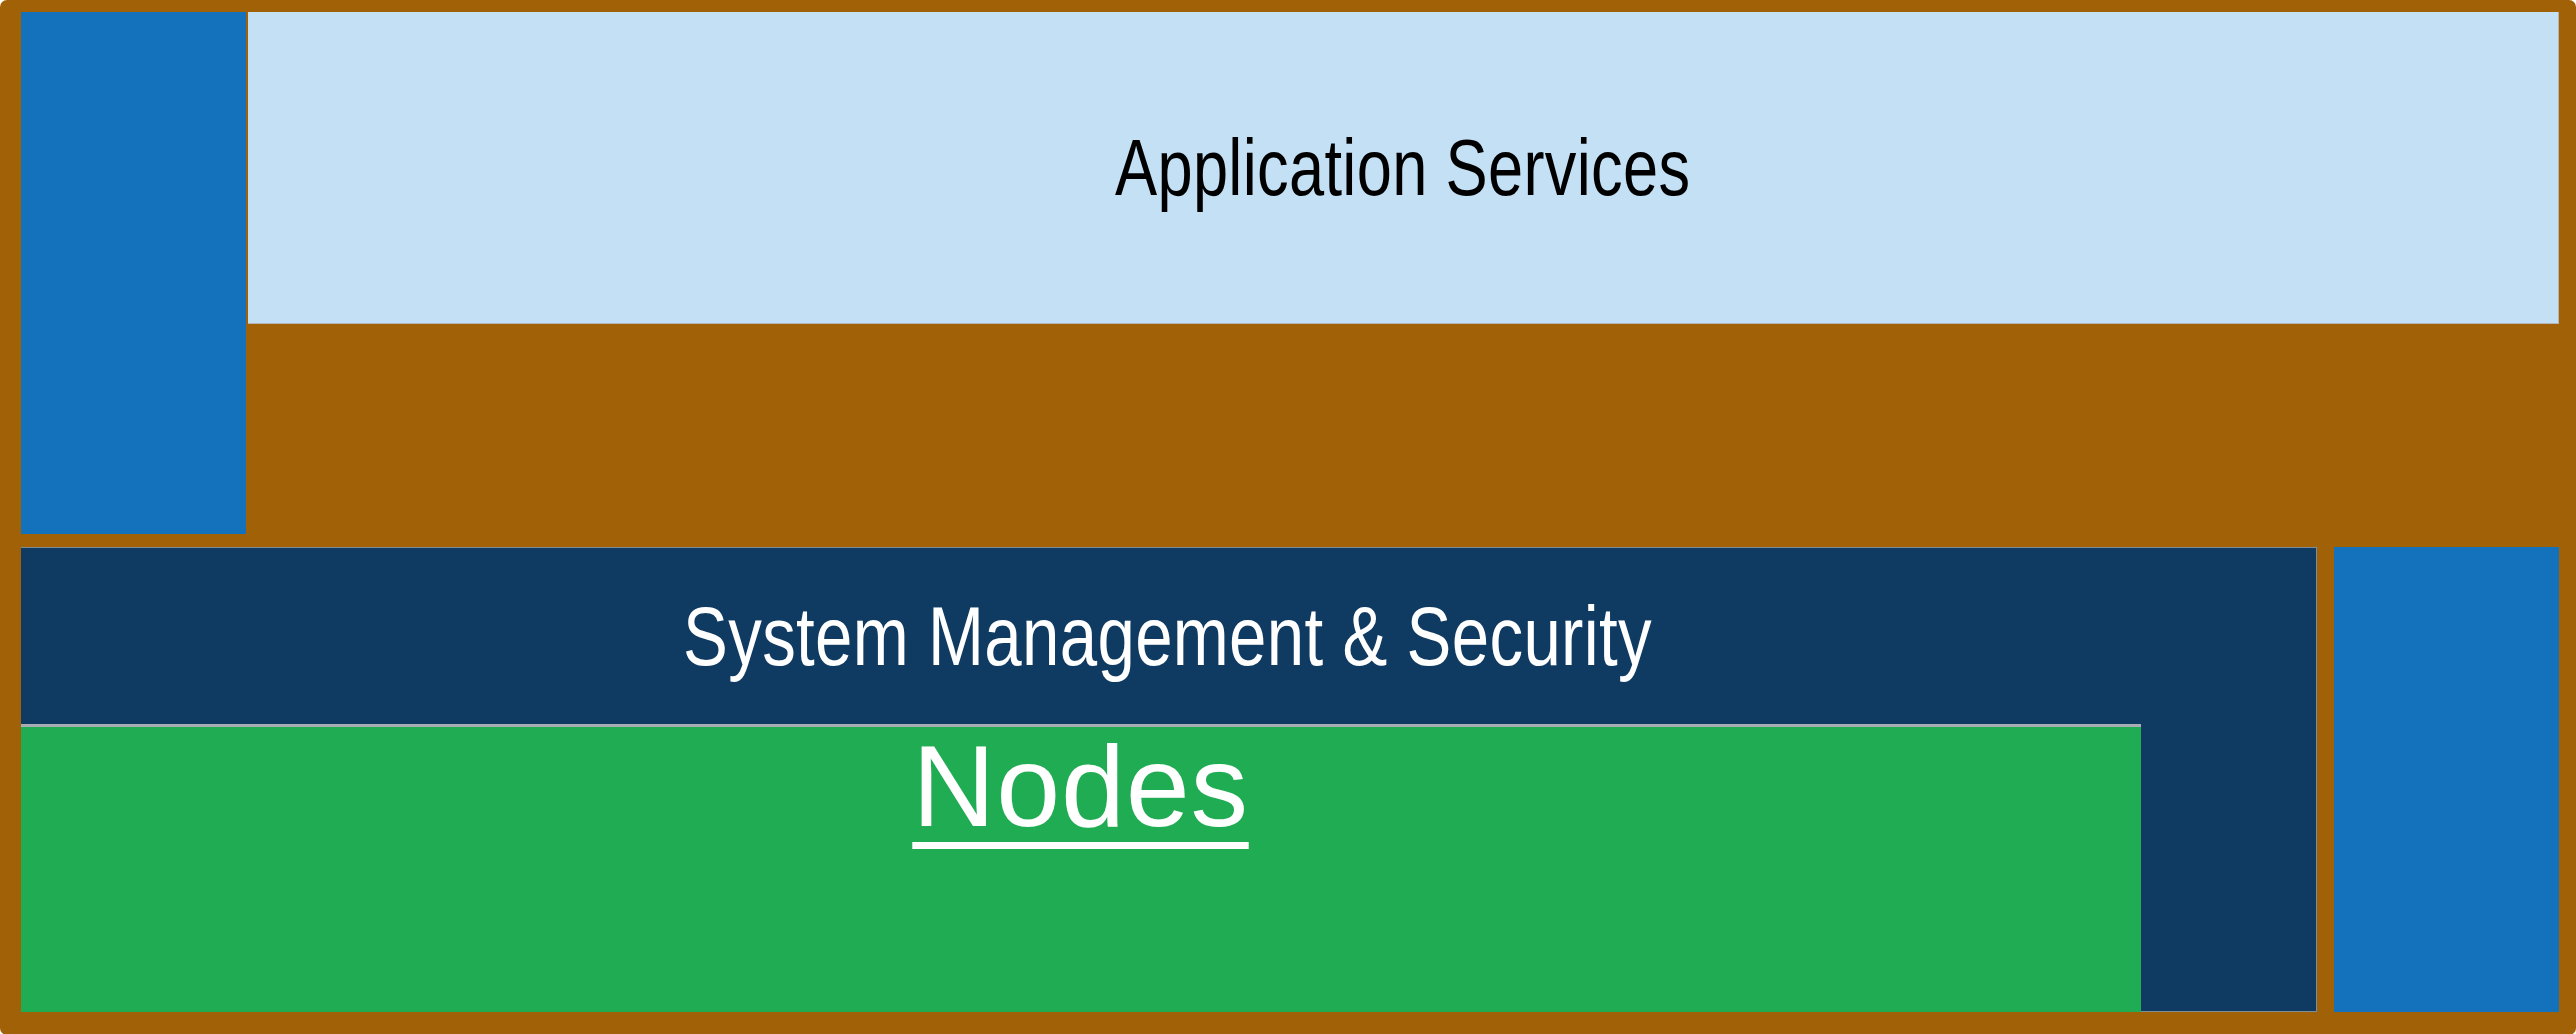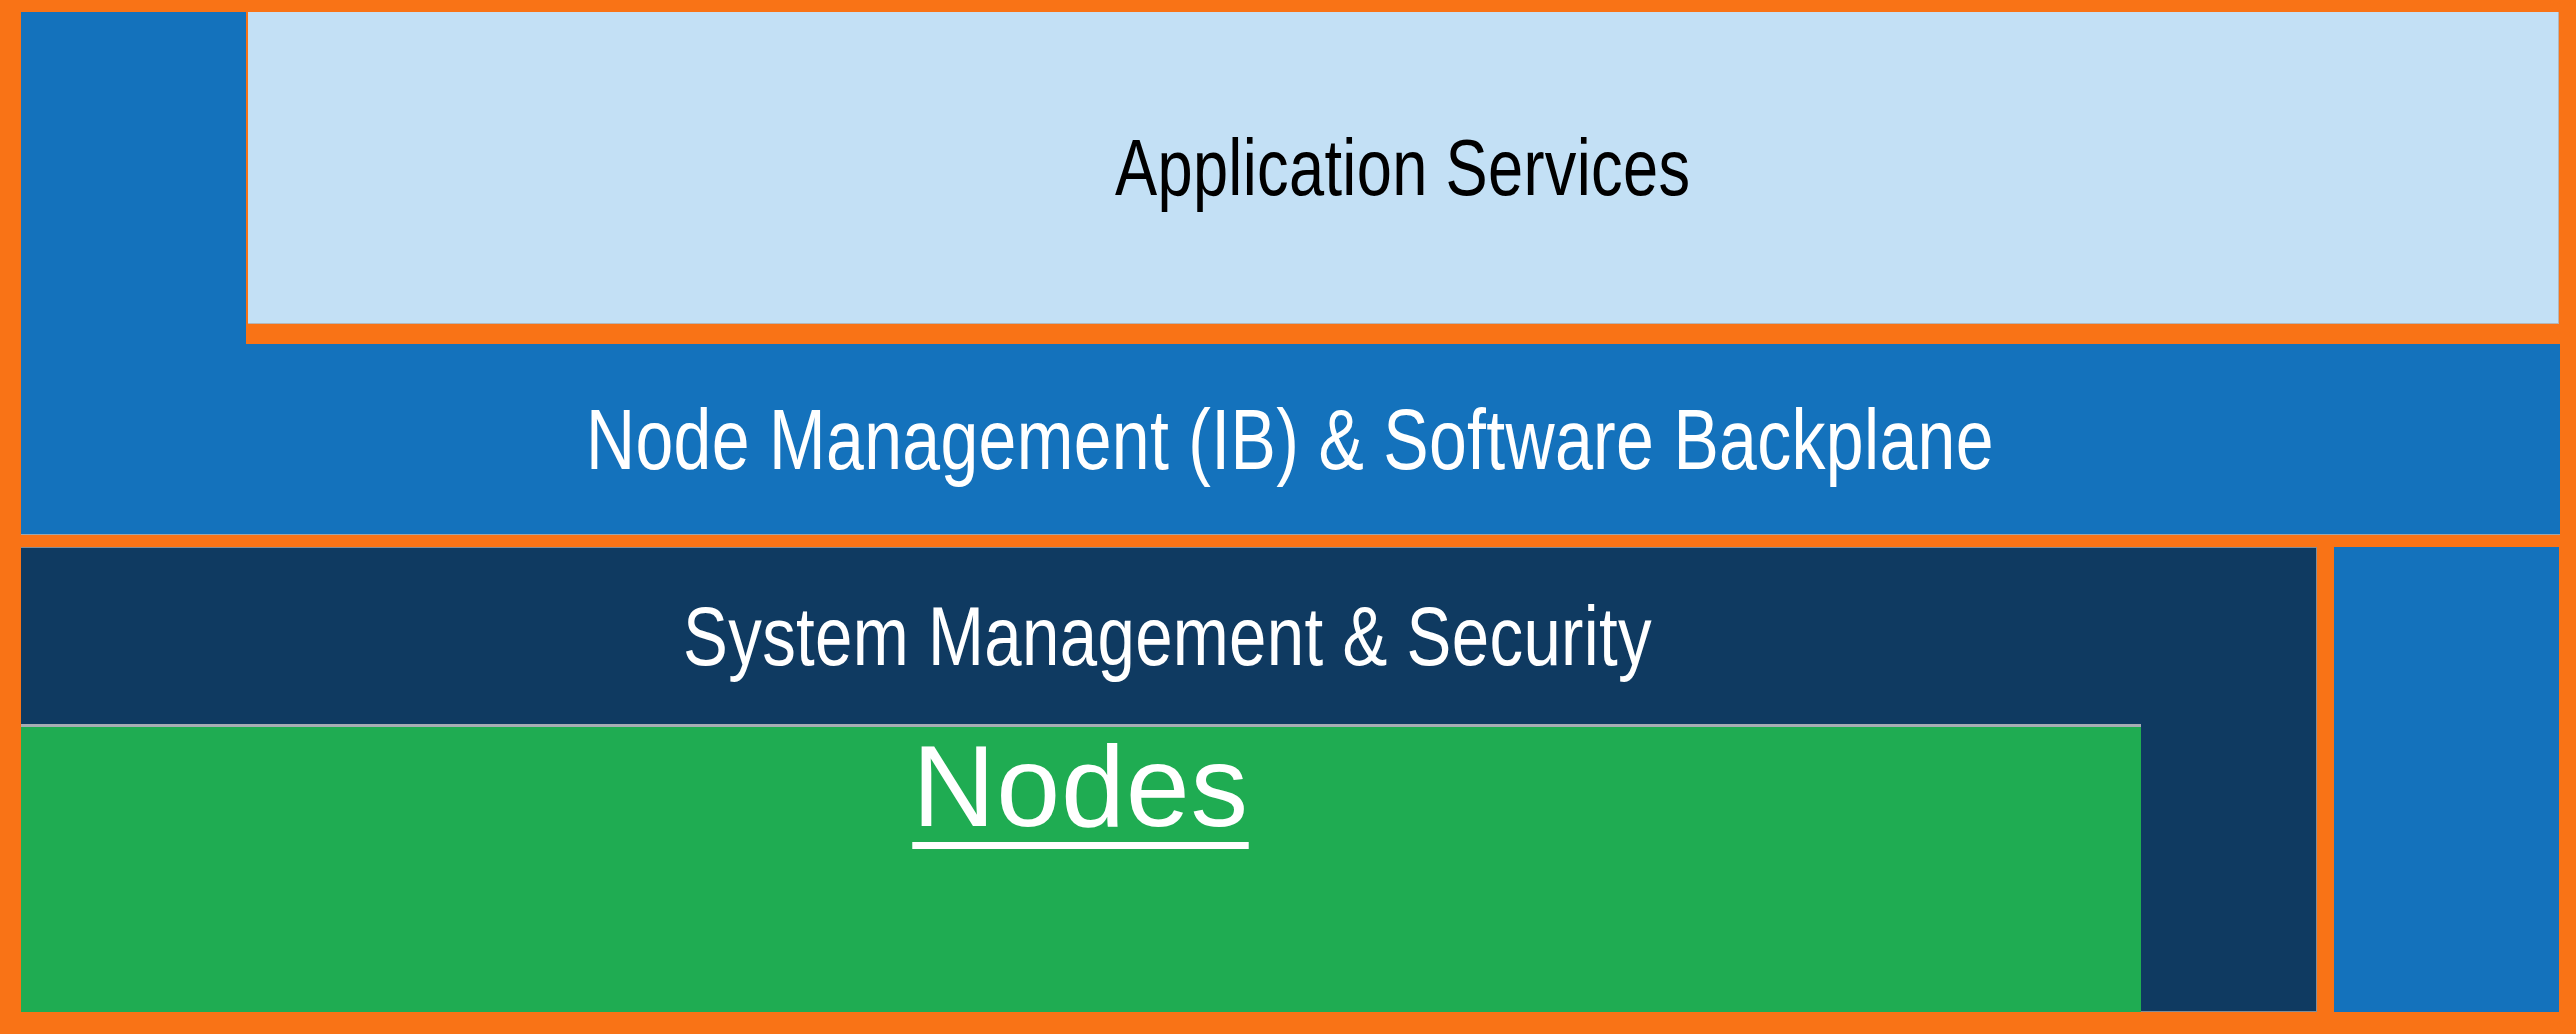--- a/index.html
+++ b/index.html
@@ -10,22 +10,23 @@
   }
   body {
     font-family: "Liberation Sans", "DejaVu Sans", sans-serif;
   }
 
   
   #diagram-canvas {
     position: relative;
     width: 2576px;
     height: 1035px;
-    background: #f97316;
+    background: #a16207;
     overflow: hidden;
+    border-radius: 7px;
   }
 
   
   .layer {
     position: absolute;
     box-sizing: border-box;
     display: flex;
     align-items: center;
     justify-content: center;
     overflow: hidden;
@@ -147,23 +148,20 @@
 <div id="diagram-canvas">
 
   <div id="rail-left" class="layer"></div>
 
   <div id="rail-right" class="layer"></div>
 
   <div id="layer-application-services" class="layer">
     <span class="layer-label">Application Services</span>
   </div>
 
-  <div id="layer-node-management" class="layer">
-    <span class="layer-label">Node Management (IB) &amp; Software Backplane</span>
-  </div>
 
   <div id="layer-system-management" class="layer">
     <span class="layer-label">System Management &amp; Security</span>
   </div>
 
   <div id="layer-nodes" class="layer">
     <span class="layer-label">Nodes</span>
   </div>
 
 </div>

